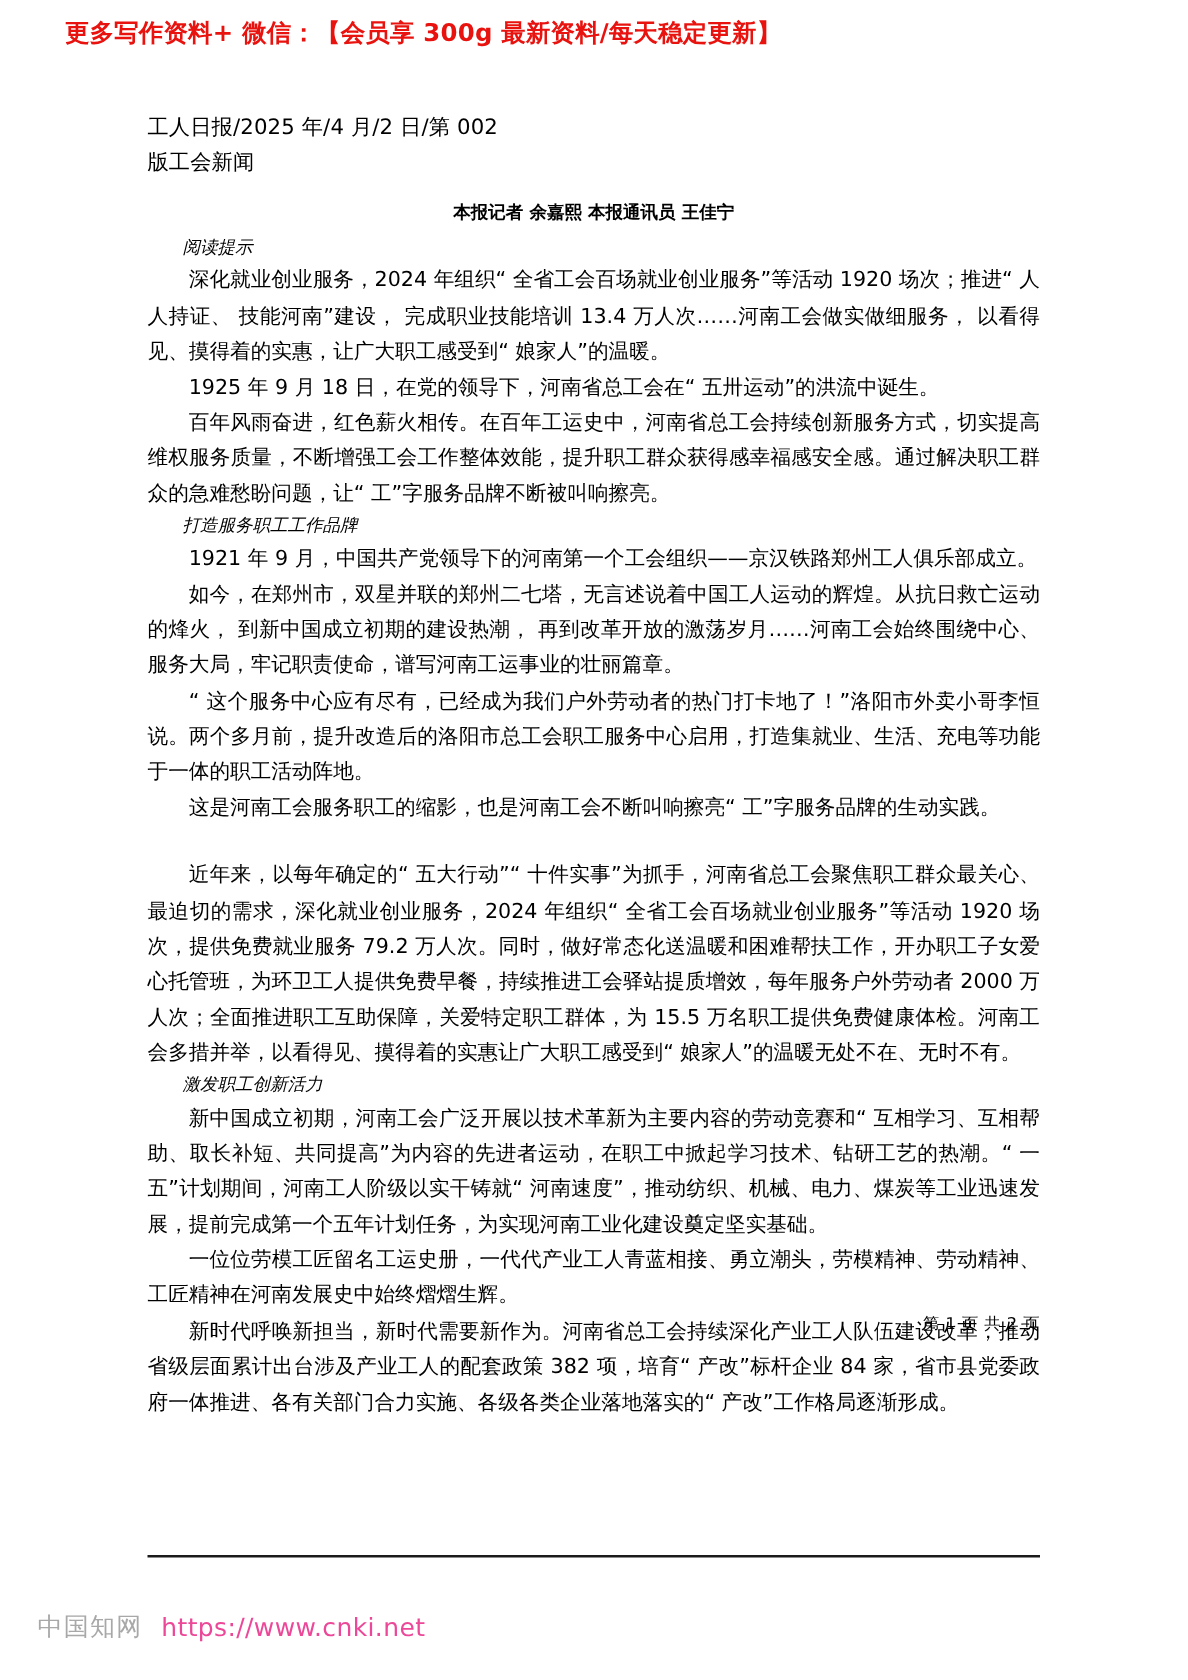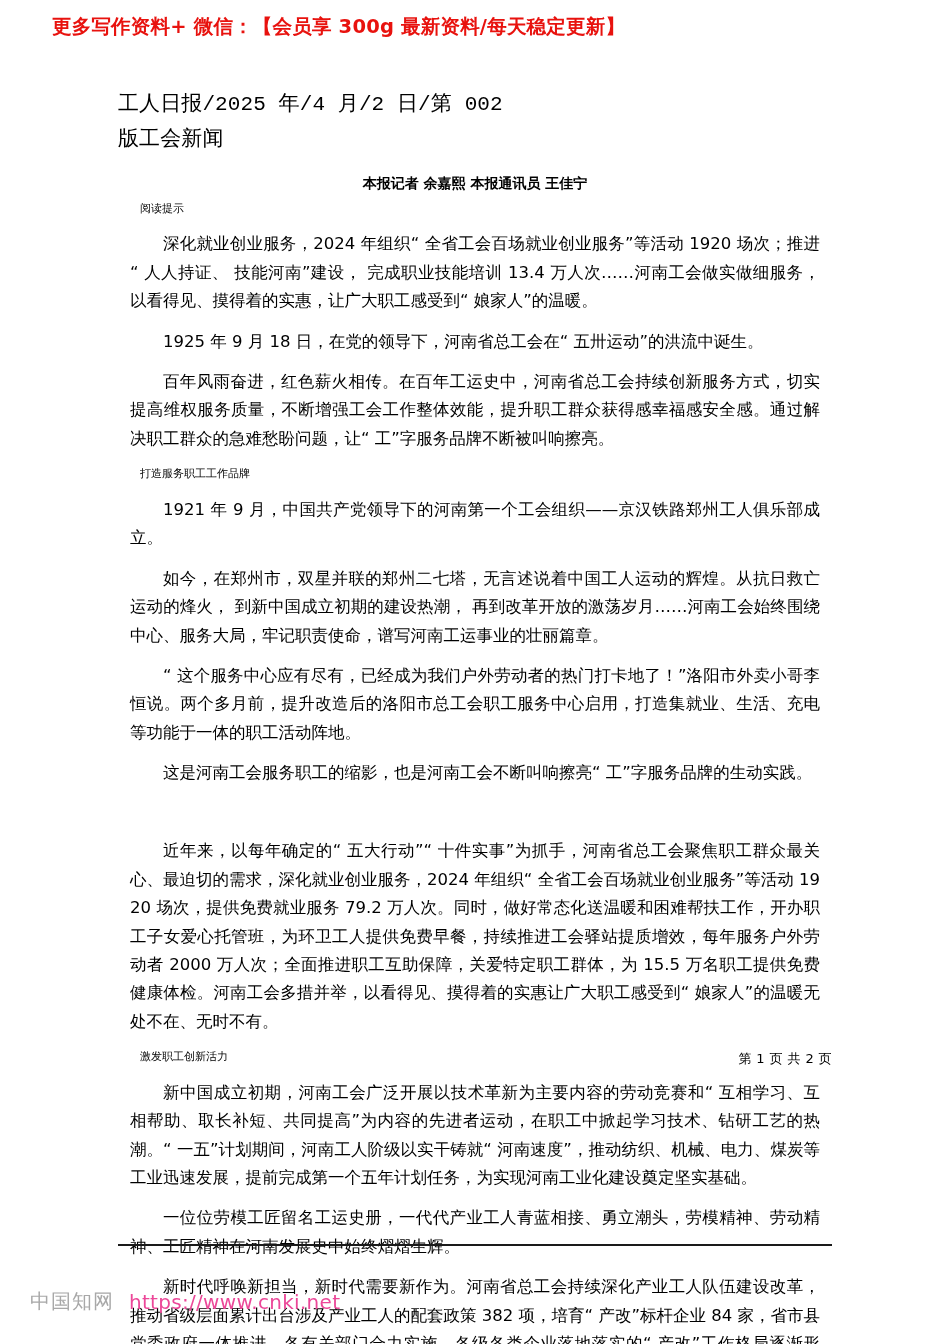--- a/index.html
+++ b/index.html
@@ -40,25 +40,24 @@
 
   
   .doc {
     position: absolute;
     left: 118px;
     top: 88px;
     width: 714px;
   }
 
   .source-line {
-    font-size: 21px;
+    font-size: 17px;
     line-height: 1.65;
     margin: 0 0 16px 0;
     letter-spacing: 0.1px;
-    font-family: Liberation Mono, monospace;
   }
 
   .shoulder-title {
     font-size: 16.5px;
     line-height: 1.72;
     margin: 0 0 6px 0;
     text-align: justify;
     text-justify: inter-ideograph;
     text-indent: 2em;
   }
@@ -76,32 +75,33 @@
     font-size: 14px;
     font-weight: bold;
     text-align: center;
     line-height: 1.45;
     margin: 0 0 6px 0;
   }
 
   p.body-text {
     font-size: 16.5px;
     line-height: 1.72;
-    margin: 12px;
+    margin: 0;
     text-align: justify;
     text-justify: inter-ideograph;
     text-indent: 2em;
     word-break: break-all;
   }
 
   p.subhead {
-    font-size: 11px;
+    font-size: 14px;
     line-height: 1.72;
     margin: 0;
     text-indent: 2em;
+    font-style: italic;
   }
 
   .blank-line {
     height: 26px;
   }
 
   
   .page-footer {
     position: absolute;
     left: 118px;

